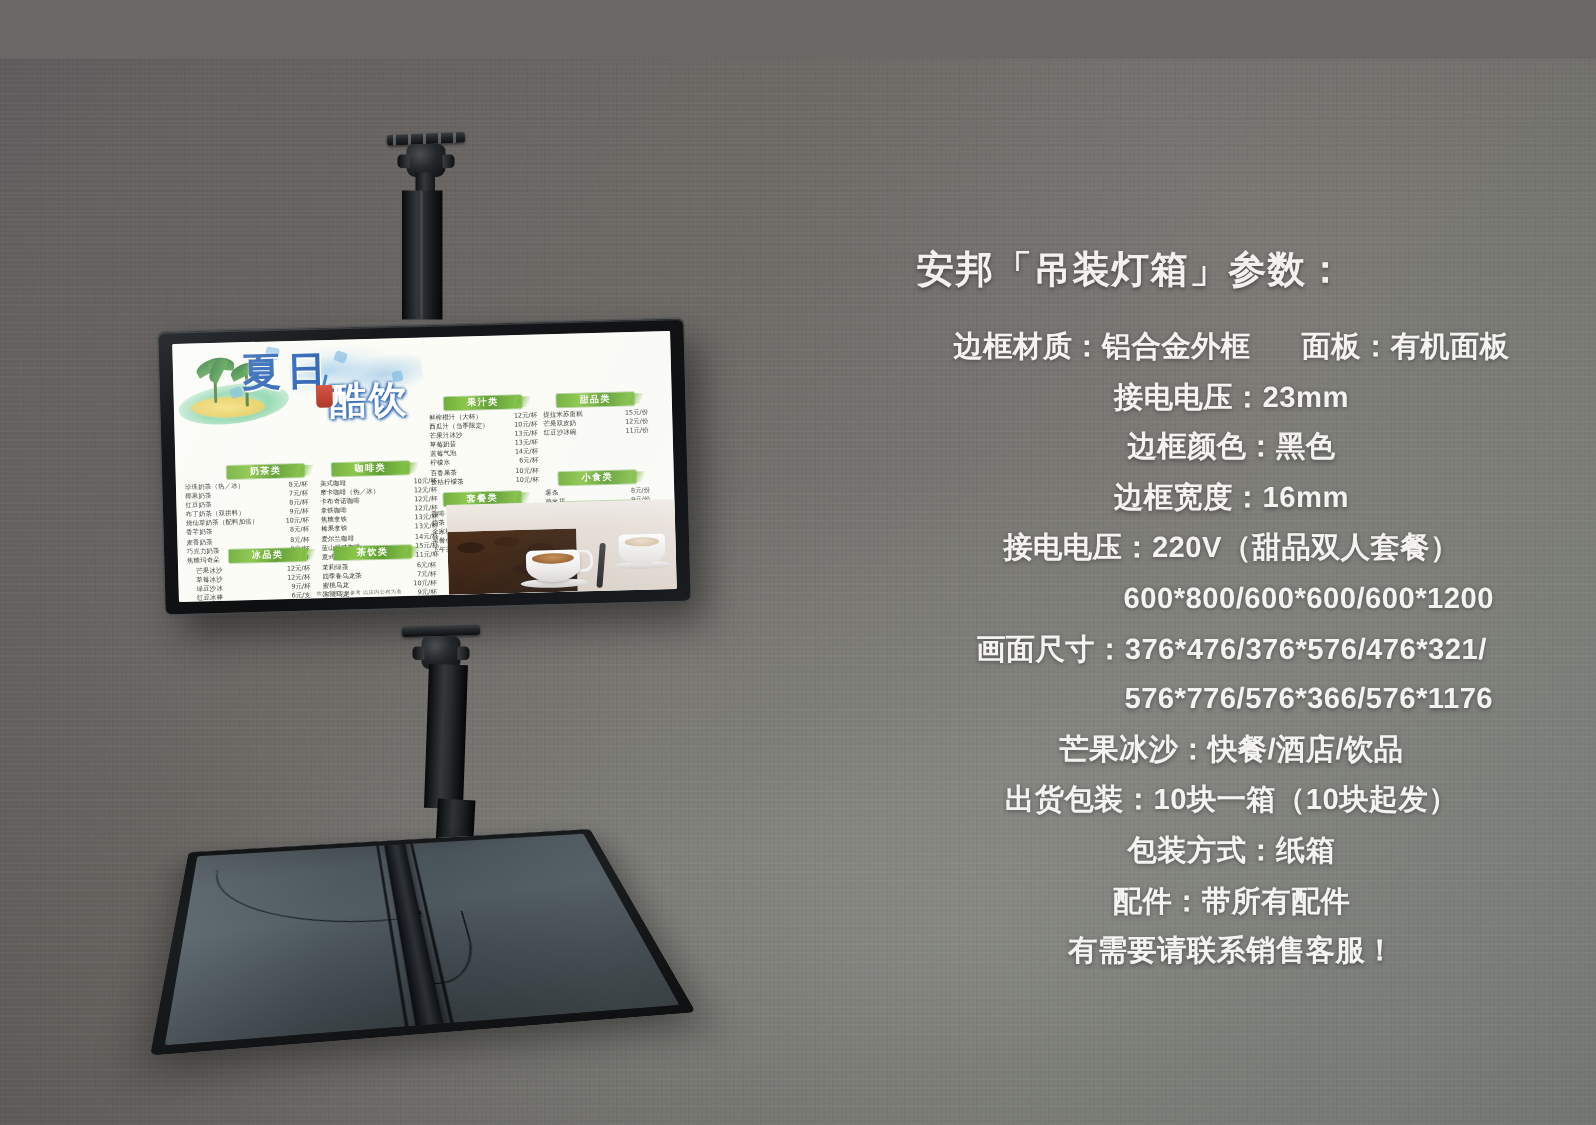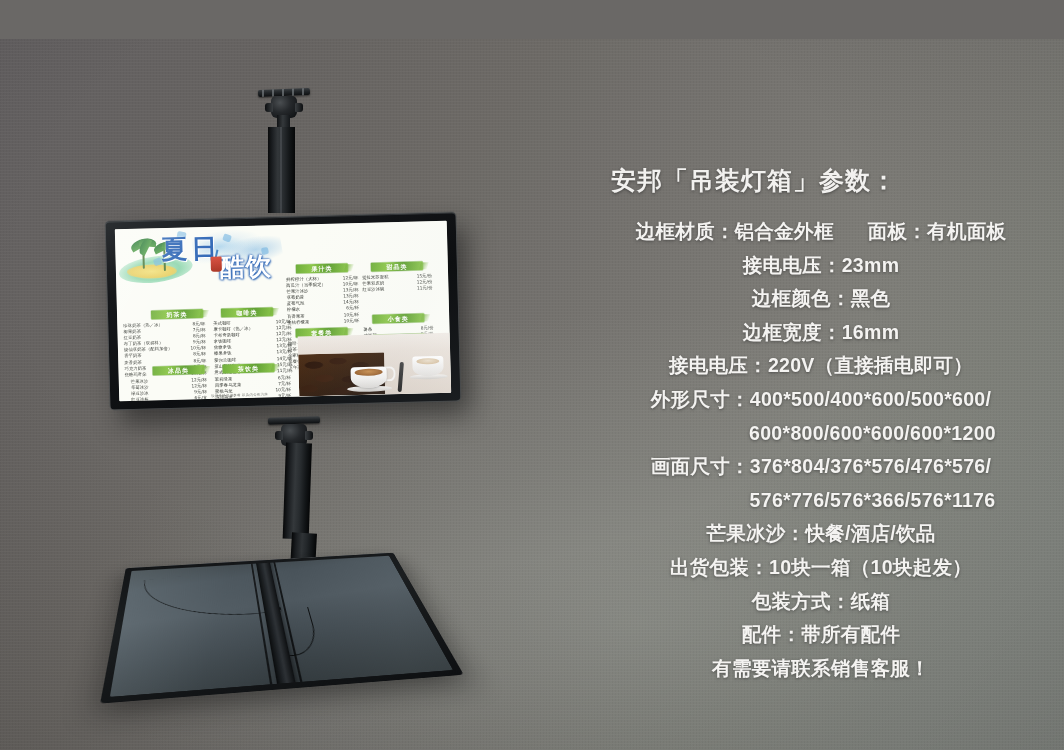--- a/index.html
+++ b/index.html
@@ -716,24 +716,23 @@
     </div>
   </div>
 
   <div class="spec">
     <div class="spec-title">安邦「吊装灯箱」参数：</div>
     <div id="spec-lines">
         <div class="spec-line"><span>边框材质：</span><span>铝合金外框</span><span class="gap"></span><span>面板：</span><span>有机面板</span></div>
         <div class="spec-line"><span>接电电压：</span><span>23mm</span></div>
         <div class="spec-line"><span>边框颜色：</span><span>黑色</span></div>
         <div class="spec-line"><span>边框宽度：</span><span>16mm</span></div>
-        <div class="spec-line"><span>接电电压：</span><span>220V（直接插电即可）</span></div>
-        <div class="spec-line"><span>外形尺寸：</span><span>400*500/400*600/500*600/</span></div>
+        <div class="spec-line"><span>接电电压：</span><span>220V（甜品双人套餐）</span></div>
         <div class="spec-line indent"><span>600*800/600*600/600*1200</span></div>
-        <div class="spec-line"><span>画面尺寸：</span><span>376*804/376*576/476*576/</span></div>
+        <div class="spec-line"><span>画面尺寸：</span><span>376*476/376*576/476*321/</span></div>
         <div class="spec-line indent"><span>576*776/576*366/576*1176</span></div>
         <div class="spec-line"><span>芒果冰沙：</span><span>快餐/酒店/饮品</span></div>
         <div class="spec-line"><span>出货包装：</span><span>10块一箱（10块起发）</span></div>
         <div class="spec-line"><span>包装方式：</span><span>纸箱</span></div>
         <div class="spec-line"><span>配件：</span><span>带所有配件</span></div>
         <div class="spec-line"><span>有需要请联系销售客服！</span></div>
       </div>
   </div>
 
 </div>

